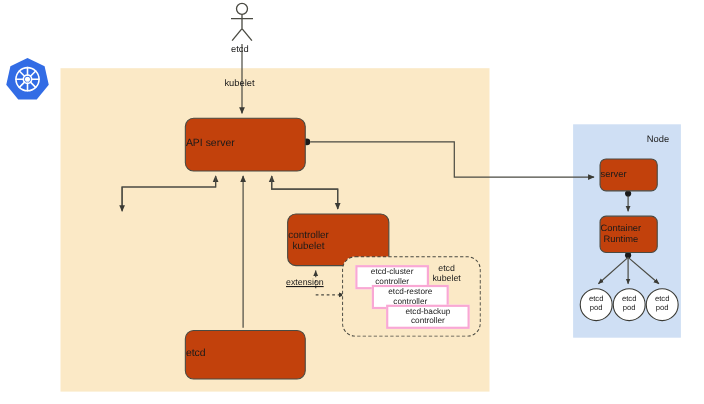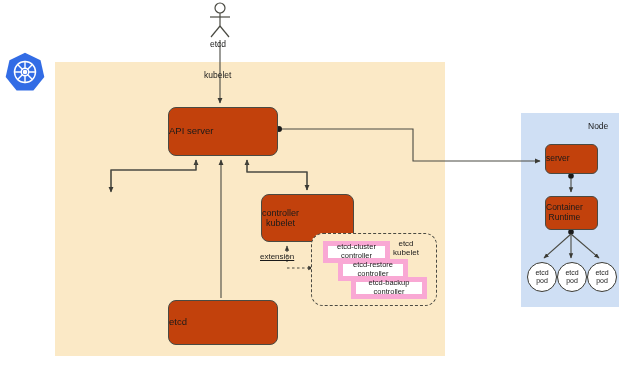--- a/index.html
+++ b/index.html
@@ -36,21 +36,21 @@
   .operator{
     position:absolute;left:311px;top:233px;width:126px;height:73px;
     border:1.4px dashed #4a4a42;border-radius:12px;background:#fbe9c6;
     box-sizing:border-box;
   }
   .operator-label{
     position:absolute;right:6px;top:5px;width:48px;text-align:center;
     font-size:8px;color:#1a1a1a;line-height:1.15;
   }
   .ctrlbox{
-    position:absolute;background:#ffffff;border:5px solid #f9a8d4;
+    position:absolute;background:#ffffff;border:2px solid #f9a8d4;
     display:flex;align-items:center;justify-content:center;text-align:center;
     font-size:7.5px;color:#1a1a1a;line-height:1.15;box-sizing:border-box;
   }
   .ctrlbox.c1{left:323px;top:241px;width:67px;height:22px;}
   .ctrlbox.c2{left:338px;top:259px;width:70px;height:22px;align-items:center;}
   .ctrlbox.c3{left:351px;top:277px;width:76px;height:22px;}
 
   
   .pod{
     position:absolute;width:30px;height:30px;border-radius:50%;

